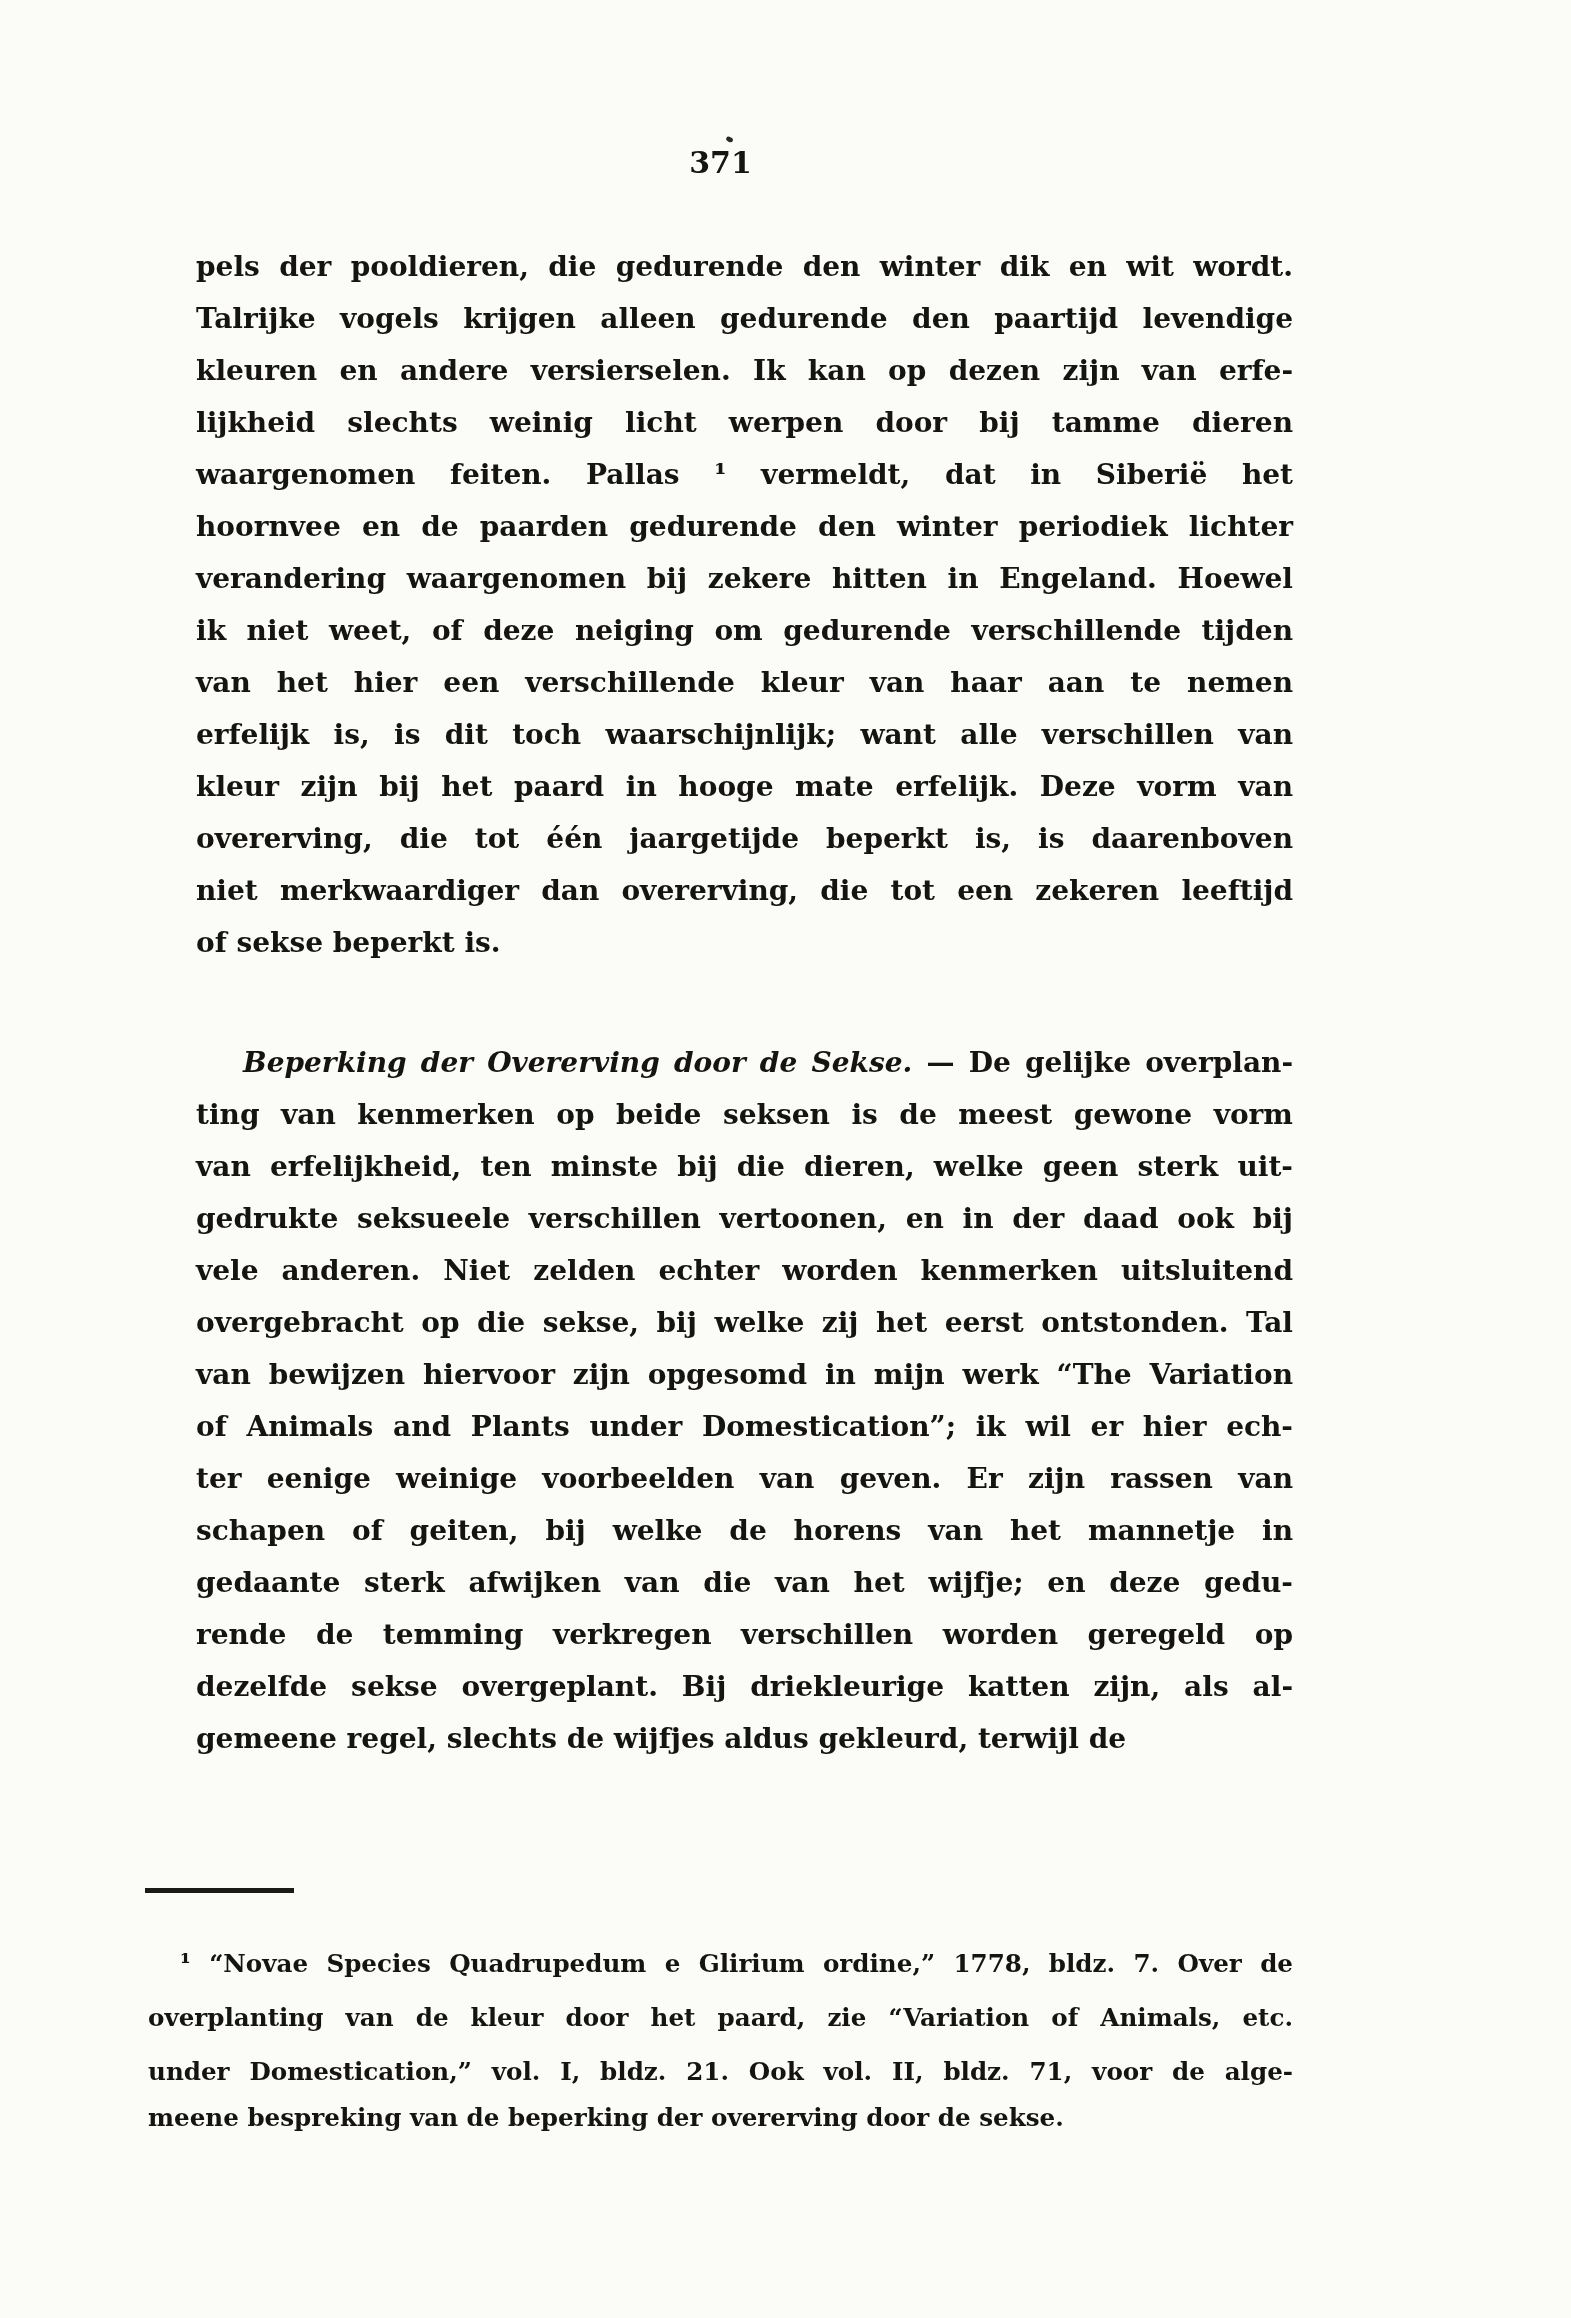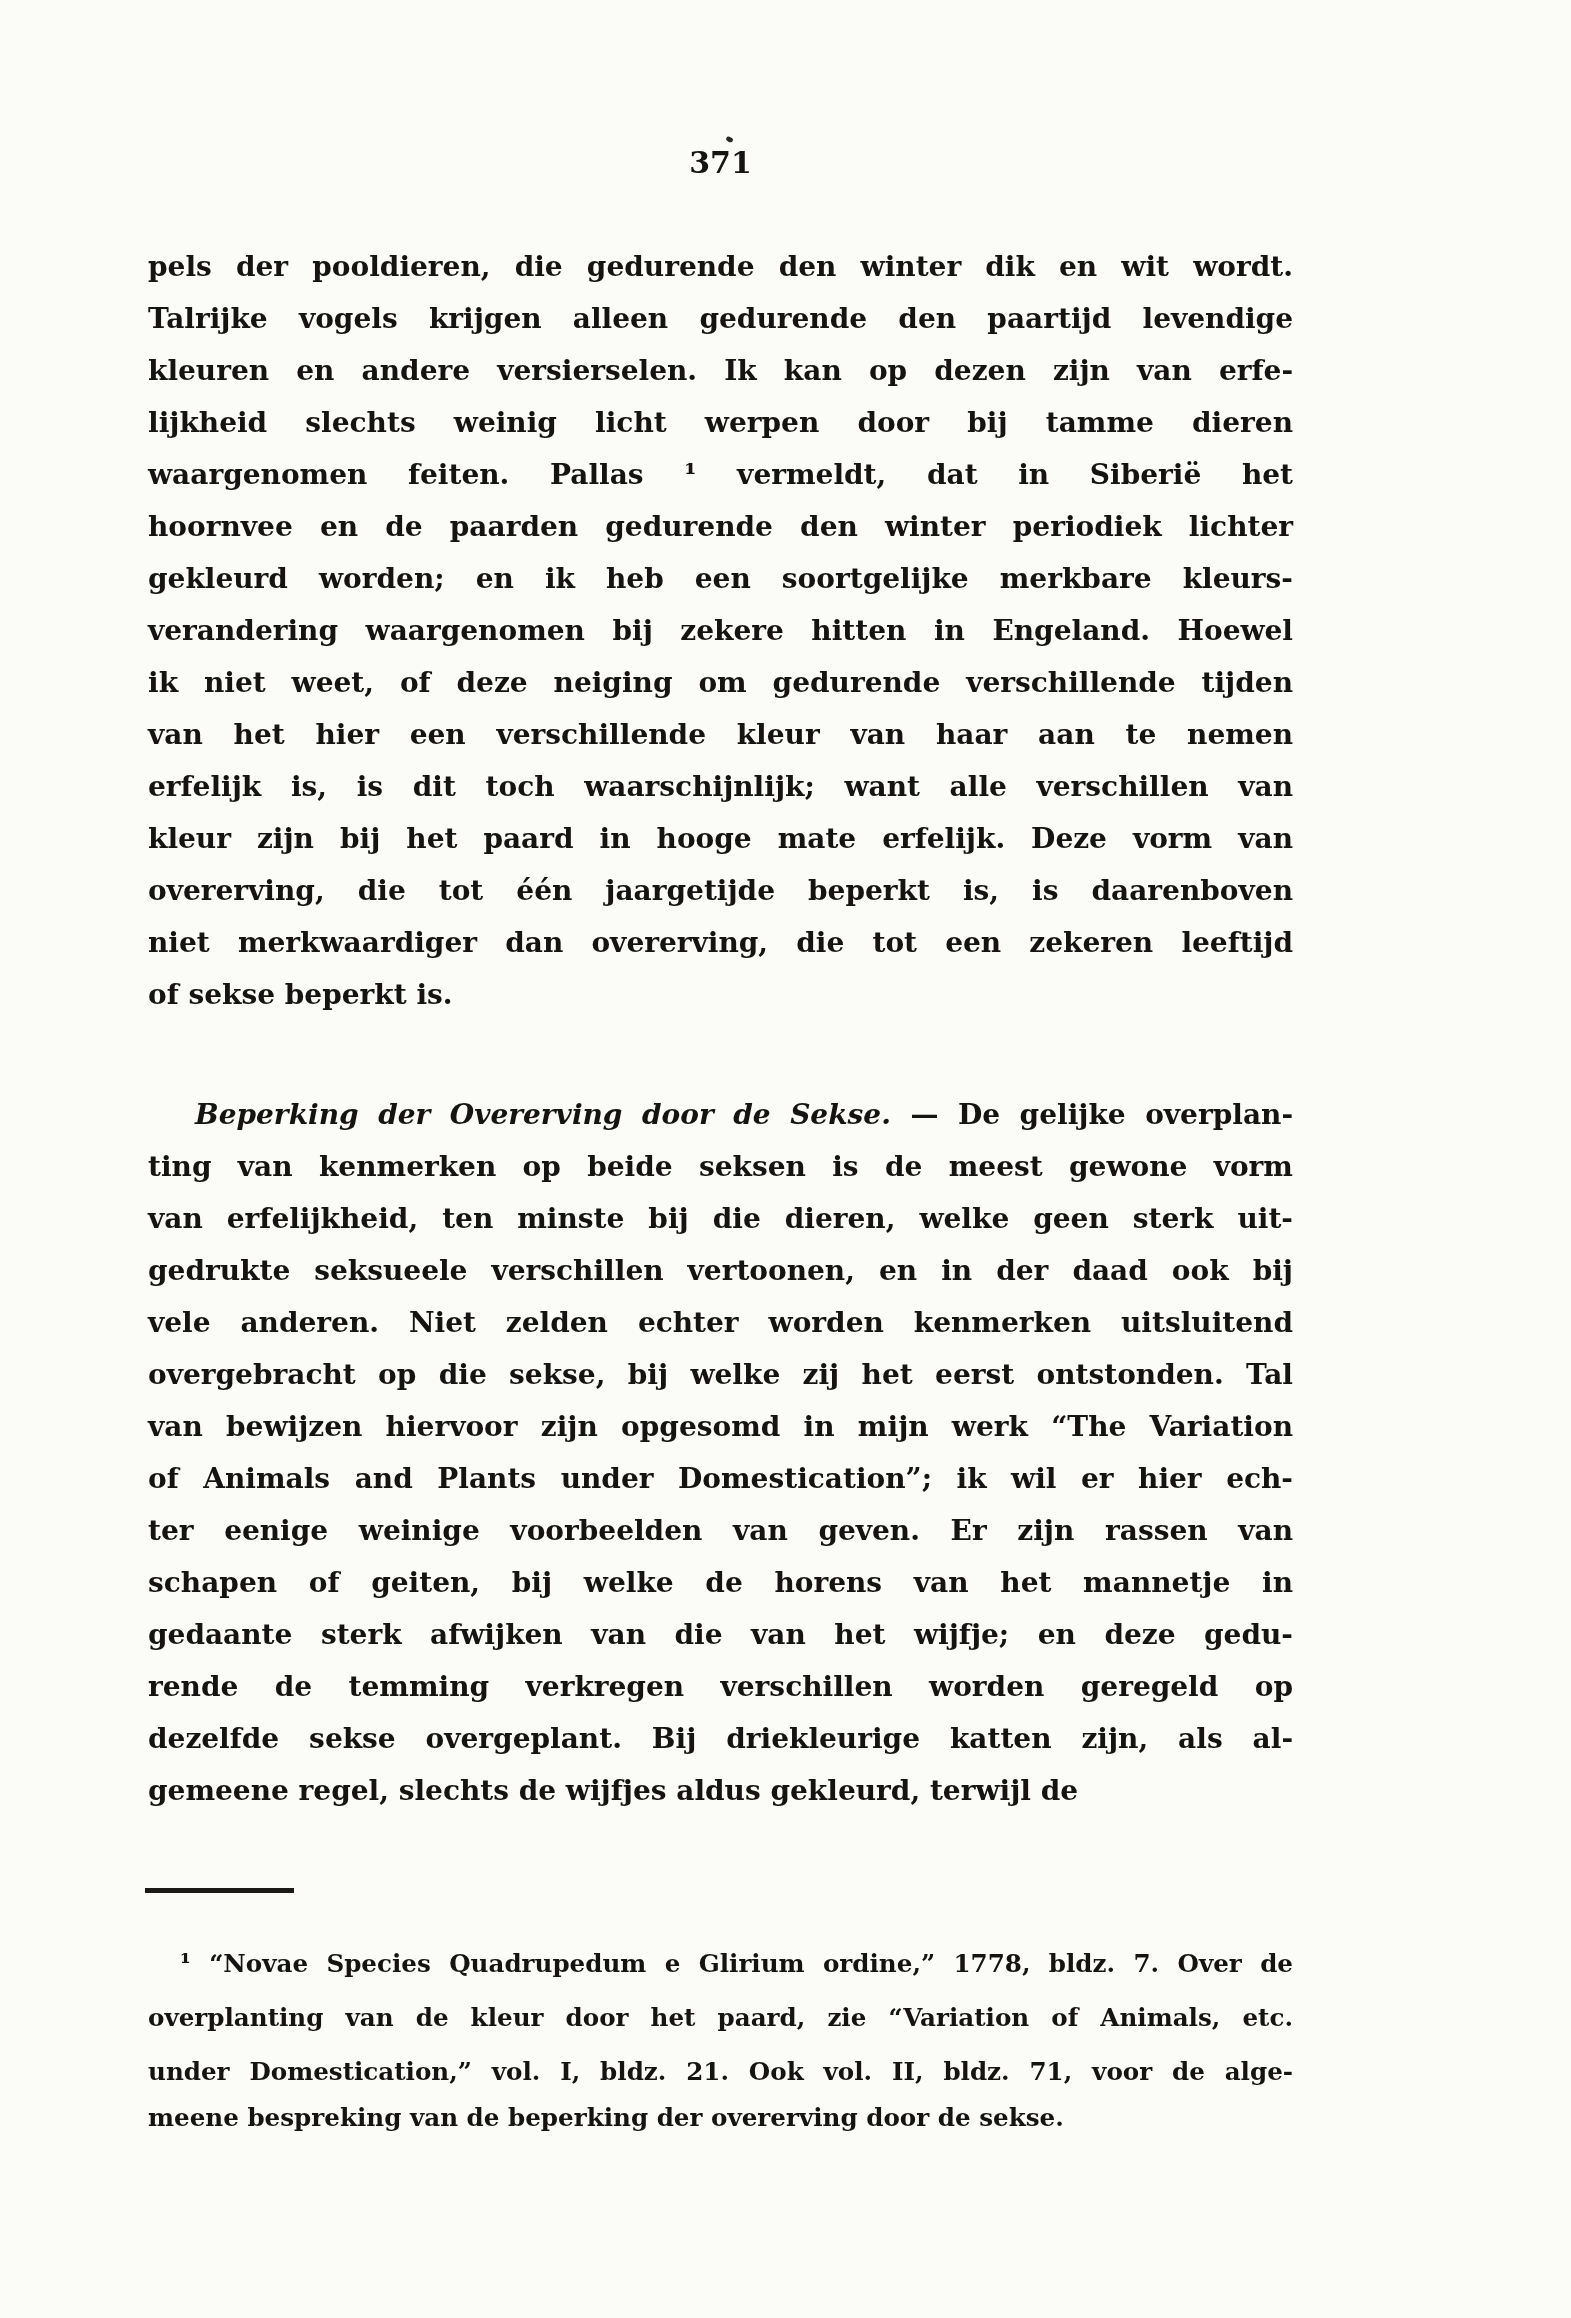--- a/index.html
+++ b/index.html
@@ -37,20 +37,21 @@
     position: absolute;
     top: 241px;
     left: 148px;
     width: 1145px;
   }
   .line {
     height: 52px;
     line-height: 52px;
     font-size: 28px;
     white-space: nowrap;
+    margin-left: 48px;
   }
   .line.j {
     text-align: justify;
     text-align-last: justify;
   }
   .indent { text-indent: 47px; }
   .para2 { margin-top: 68px; }
   .para2 em { font-style: italic; }
   .footnote-rule {
     position: absolute;
@@ -92,21 +93,20 @@
 
   <main class="textblock">
 
     <section>
       <div class="line j">pels der pooldieren, die gedurende den winter dik en wit wordt.</div>
       <div class="line j">Talrijke vogels krijgen alleen gedurende den paartijd levendige</div>
       <div class="line j">kleuren en andere versierselen. Ik kan op dezen zijn van erfe-</div>
       <div class="line j">lijkheid slechts weinig licht werpen door bij tamme dieren</div>
       <div class="line j">waargenomen feiten. Pallas ¹ vermeldt, dat in Siberië het</div>
       <div class="line j">hoornvee en de paarden gedurende den winter periodiek lichter</div>
-      <div class="line j">gekleurd worden; en ik heb een soortgelijke merkbare kleurs-</div>
       <div class="line j">verandering waargenomen bij zekere hitten in Engeland. Hoewel</div>
       <div class="line j">ik niet weet, of deze neiging om gedurende verschillende tijden</div>
       <div class="line j">van het hier een verschillende kleur van haar aan te nemen</div>
       <div class="line j">erfelijk is, is dit toch waarschijnlijk; want alle verschillen van</div>
       <div class="line j">kleur zijn bij het paard in hooge mate erfelijk. Deze vorm van</div>
       <div class="line j">overerving, die tot één jaargetijde beperkt is, is daarenboven</div>
       <div class="line j">niet merkwaardiger dan overerving, die tot een zekeren leeftijd</div>
       <div class="line">of sekse beperkt is.</div>
     </section>
 

